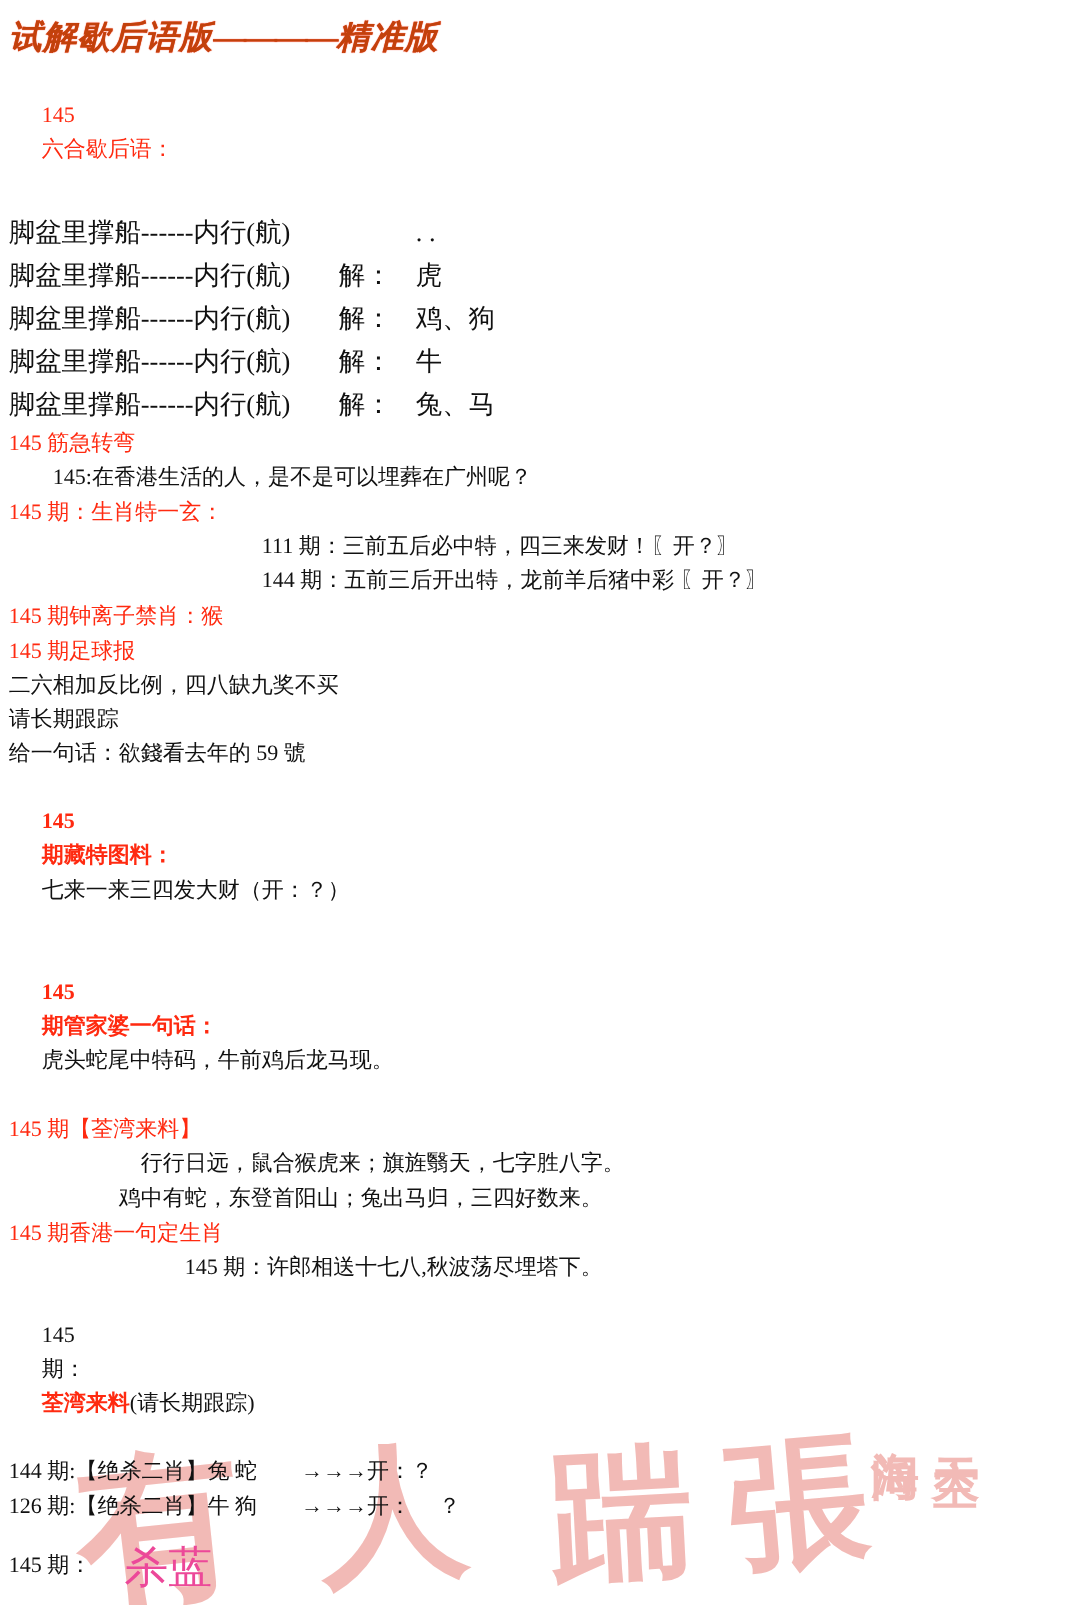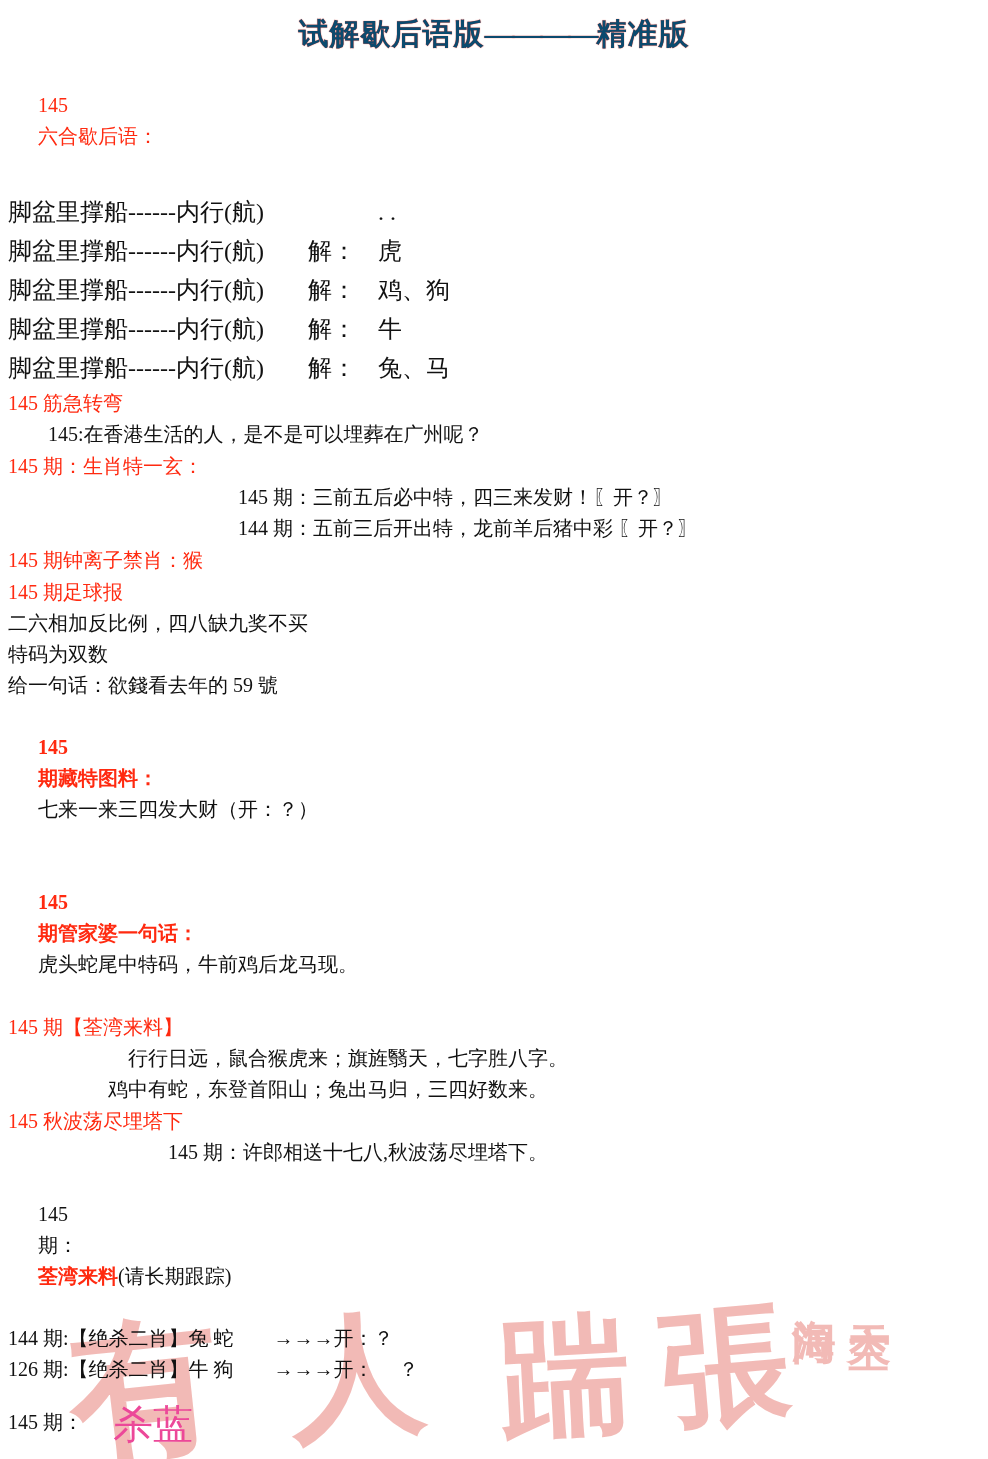--- a/index.html
+++ b/index.html
@@ -37,28 +37,28 @@
   .wm1 { left: 70px;  top: 1290px; font-size: 150px; transform: rotate(-6deg); }
   .wm2 { left: 290px; top: 1285px; font-size: 135px; transform: rotate(-4deg); }
   .wm3 { left: 500px; top: 1290px; font-size: 130px; transform: rotate(-3deg); }
   .wm4 { left: 660px; top: 1280px; font-size: 130px; transform: rotate(-5deg); }
   .wm5 { left: 790px; top: 1285px; font-size: 44px; line-height: 1.05; transform: rotate(0deg); writing-mode: vertical-rl; }
   .wm6 { left: 845px; top: 1290px; font-size: 44px; line-height: 1.05; writing-mode: vertical-rl; }
 
   .content { position: relative; z-index: 2; }
 
   .title {
-    text-align: center;
-    color: #0c4a6e;
+    color: #c2410c;
     font-size: 30px;
     font-weight: bold;
     letter-spacing: 1px;
     padding-top: 14px;
     padding-bottom: 4px;
     text-shadow: 0 0 1px #ff2a10;
+    font-style: italic;
   }
   .title .sep { letter-spacing: -2px; }
 
   .red { color: #ff2a10; }
   .redb { color: #ff2a10; font-weight: bold; }
 
   .line {
     font-size: 20px;
     line-height: 1.55;
     white-space: pre-wrap;
@@ -158,34 +158,34 @@
     <div class="hdr">
       <span>145</span>
       <span>筋急转弯</span>
     </div>
     <div class="line indent1">145:在香港生活的人，是不是可以埋葬在广州呢？</div>
 
     <div class="hdr">
       <span>145</span>
       <span>期：生肖特一玄：</span>
     </div>
-    <div class="line indent3">145 期：三前五后必中特，四三来发财！〖开？〗</div>
+    <div class="line indent3">111 期：三前五后必中特，四三来发财！〖开？〗</div>
     <div class="line indent3">144 期：五前三后开出特，龙前羊后猪中彩 〖开？〗</div>
 
     <div class="hdr">
       <span>145</span>
       <span>期钟离子禁肖：猴</span>
     </div>
 
     <div class="hdr">
       <span>145</span>
       <span>期足球报</span>
     </div>
     <div class="line">二六相加反比例，四八缺九奖不买</div>
-    <div class="line">特码为双数</div>
+    <div class="line">请长期跟踪</div>
     <div class="line">给一句话：欲錢看去年的 59 號</div>
 
     <div class="line">
       <span class="redb">145</span>
       <span class="redb">期藏特图料：</span>
       <span>七来一来三四发大财（开：？）</span>
     </div>
 
     <div class="line">
       <span class="redb">145</span>
@@ -195,21 +195,21 @@
 
     <div class="hdr">
       <span>145</span>
       <span>期【荃湾来料】</span>
     </div>
     <div class="line indent2">行行日远，鼠合猴虎来；旗旌翳天，七字胜八字。</div>
     <div class="line indent5">鸡中有蛇，东登首阳山；兔出马归，三四好数来。</div>
 
     <div class="hdr">
       <span>145</span>
-      <span>秋波荡尽埋塔下</span>
+      <span>期香港一句定生肖</span>
     </div>
     <div class="line indent4">145 期：许郎相送十七八,秋波荡尽埋塔下。</div>
 
     <div class="line">
       <span>145</span>
       <span>期：</span>
       <span class="redb">荃湾来料</span><span>(请长期跟踪)</span>
     </div>
     <div class="line">144 期:【绝杀二肖】兔 蛇　　→→→开：？</div>
     <div class="line">126 期:【绝杀二肖】牛 狗　　→→→开：　 ？</div>

